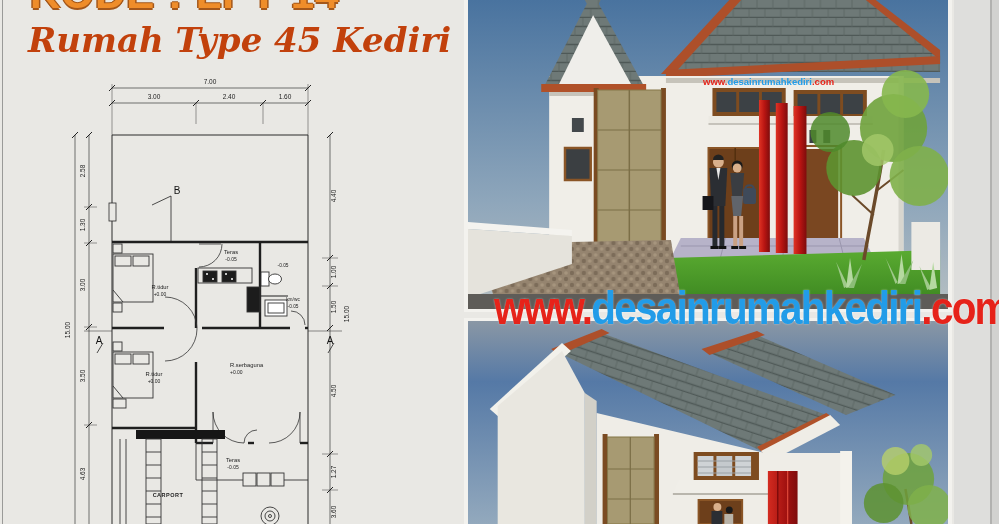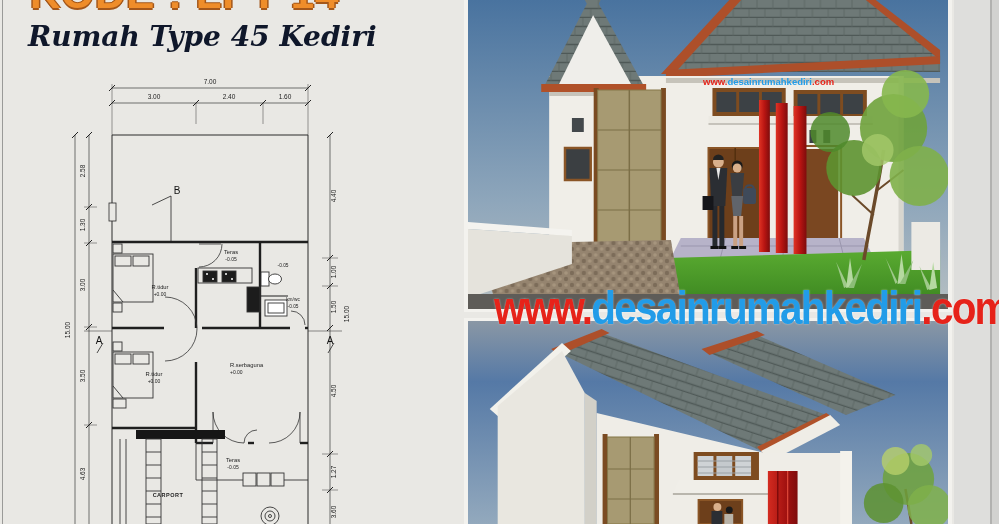--- a/index.html
+++ b/index.html
@@ -7,21 +7,21 @@
   .sheet{position:relative;width:999px;height:524px;background:#e9e8e4;overflow:hidden;}
   .sheet-border-left{position:absolute;left:2px;top:0;width:1px;height:524px;background:#9a9a98;}
   .right-strip{position:absolute;left:954px;top:0;width:45px;height:524px;background:#dededc;}
   .right-strip-line{position:absolute;left:990px;top:0;width:2px;height:524px;background:#b2b2b0;}
   .right-strip-outer{position:absolute;left:992px;top:0;width:7px;height:524px;background:#d2d2d0;}
 
   .code-title{position:absolute;left:30px;top:-30px;font-size:42px;font-weight:bold;
     letter-spacing:1px;color:#ef8d2a;white-space:nowrap;
     text-shadow:-1.5px 0 #a4571a,1.5px 0 #a4571a,0 -1.5px #a4571a,0 1.5px #a4571a;}
   .subtitle{position:absolute;left:28px;top:20px;font-family:"DejaVu Serif",serif;
-    font-style:italic;font-weight:bold;font-size:28px;color:#0f172a;white-space:nowrap;}
+    font-style:italic;font-weight:bold;font-size:34px;color:#c2410c;white-space:nowrap;}
 
   .plan-svg{position:absolute;left:0;top:0;}
 
   .render{position:absolute;left:464px;width:488px;box-sizing:border-box;
     border-left:4px solid #f3f2ee;border-right:4px solid #f3f2ee;}
   .render1{top:0;height:312px;border-bottom:3px solid #f3f2ee;}
   .render2{top:318px;height:206px;border-top:3px solid #f3f2ee;}
   .render svg{display:block;width:100%;height:100%;}
 
   .wall-watermark{position:absolute;left:703px;top:76px;font-size:9.5px;font-weight:bold;

